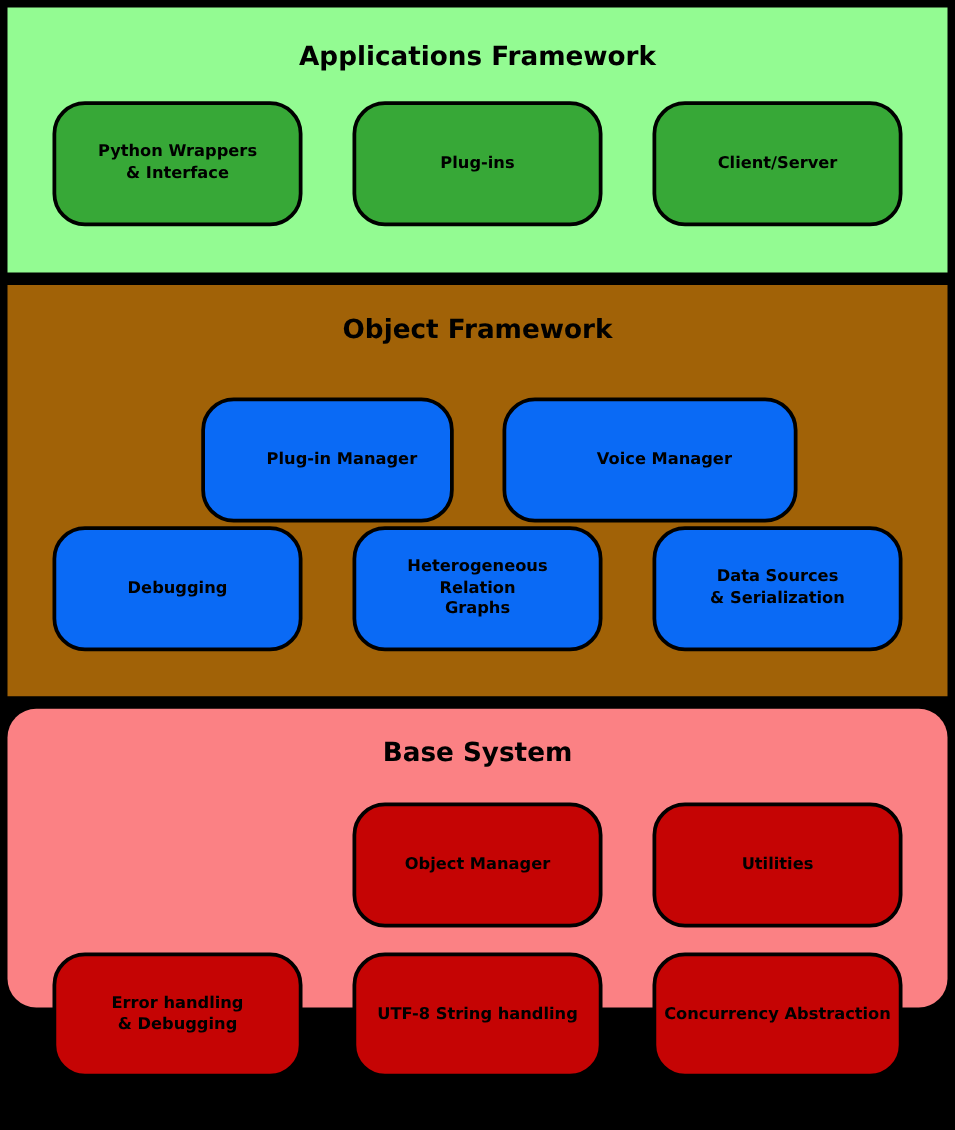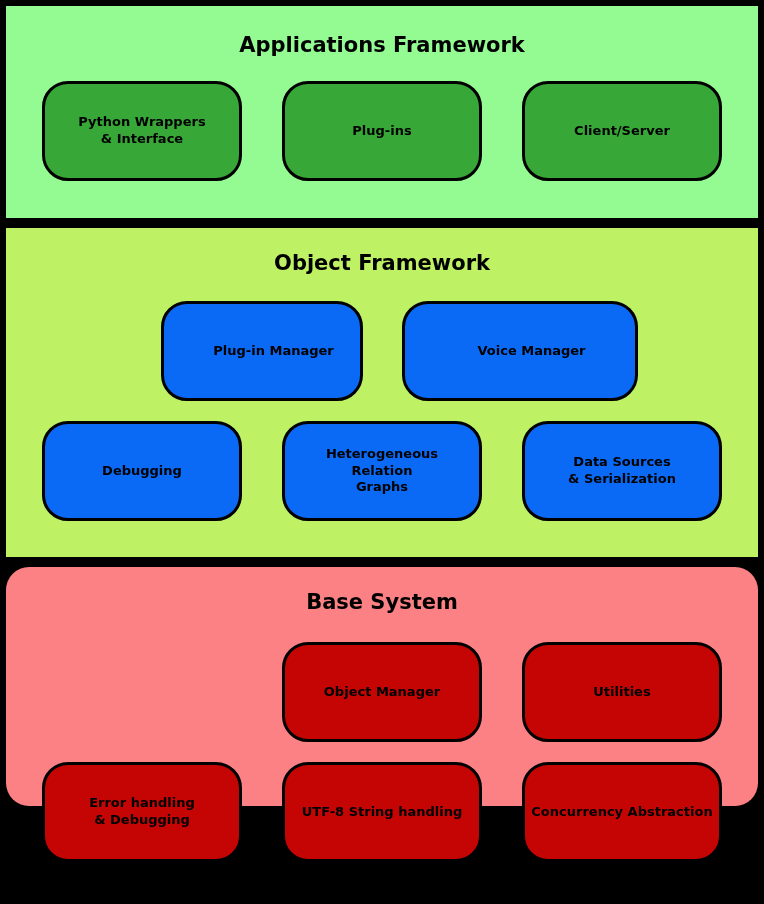--- a/index.html
+++ b/index.html
@@ -63,21 +63,21 @@
     top: 6px;
     height: 212px;
     background: #93fb92;
   }
   #layer-apps .layer-title { top: 29px; }
   #layer-apps .node { background: #37a837; }
   
   #layer-object {
     top: 228px;
     height: 329px;
-    background: #bef264;
+    background: #a16207;
   }
   #layer-object .layer-title { top: 25px; }
   #layer-object .node { background: #0a6af5; }
   
   #layer-base {
     top: 567px;
     height: 239px;
     background: #fb8184;
     border-radius: 23px;
   }
@@ -86,21 +86,21 @@
 
   
   .col-a { left: 36px;  width: 200px; }
   .col-b { left: 276px; width: 200px; }
   .col-c { left: 516px; width: 200px; }
   .col-m1 { left: 155px; width: 202px; }
   .col-m2 { left: 396px; width: 236px; }
 
   .row-h { height: 100px; }
   #layer-apps   .row-1 { top: 75px; }
-  #layer-object .row-1 { top: 73px; padding-left: 23px; }
+  #layer-object .row-1 { top: 90px; padding-left: 23px; }
   #layer-object .row-2 { top: 193px; }
   #layer-base   .row-1 { top: 75px; }
   #layer-base   .row-2 { top: 195px; }
 </style>
 </head>
 <body>
 
 <div id="diagram">
 
   <section class="layer" id="layer-apps">

